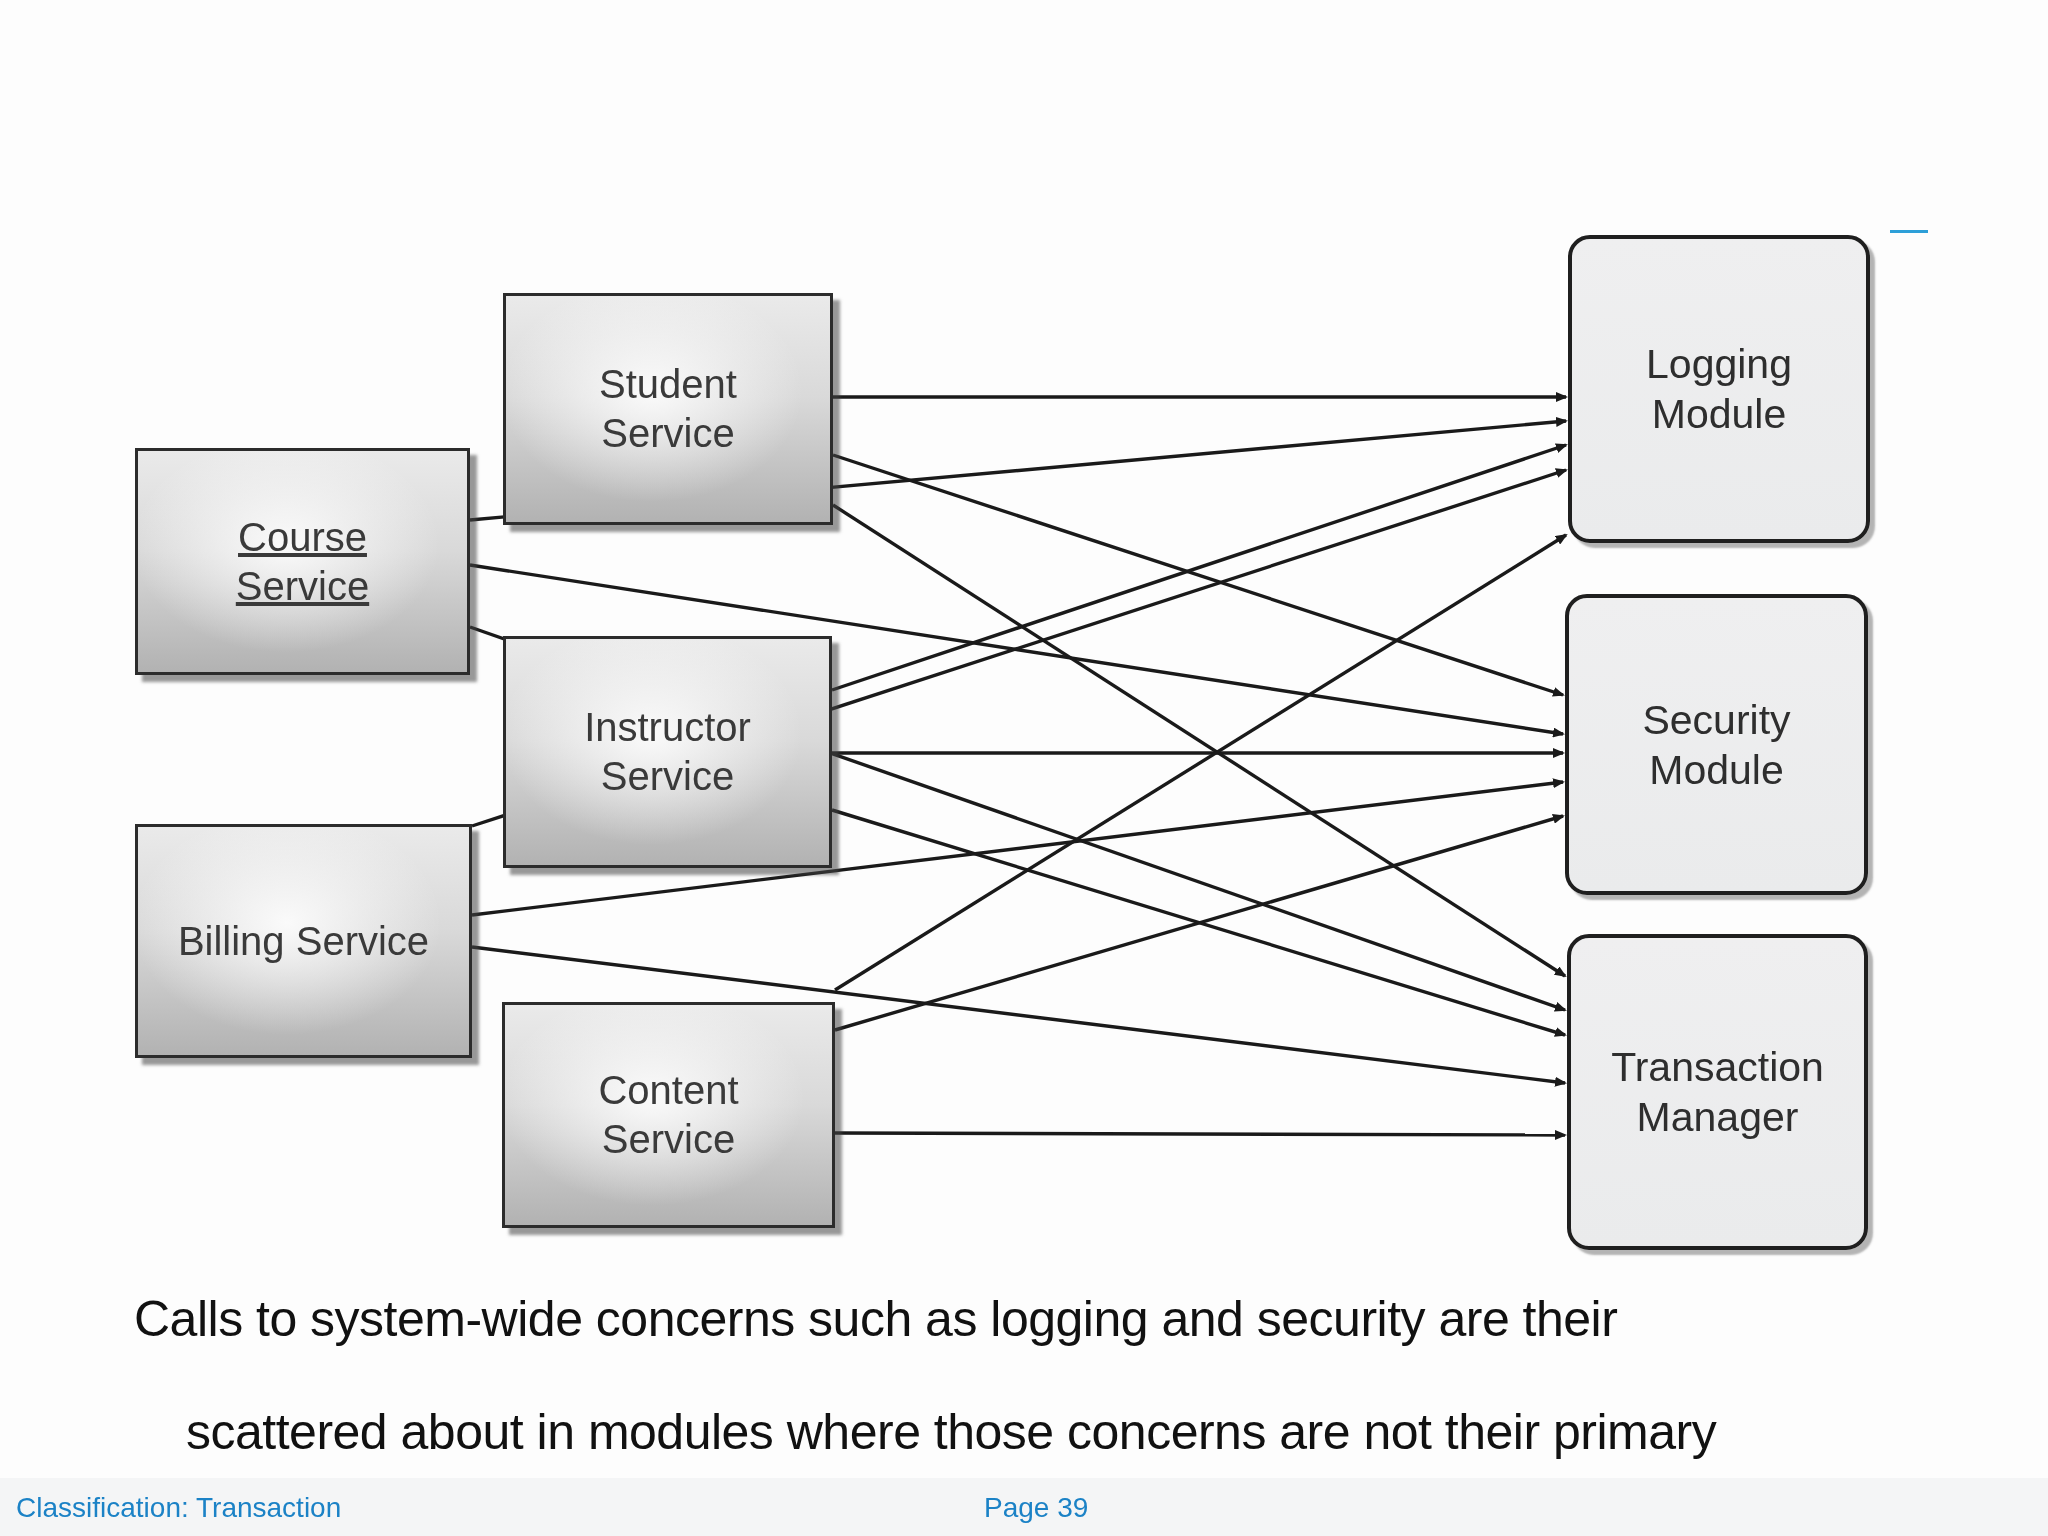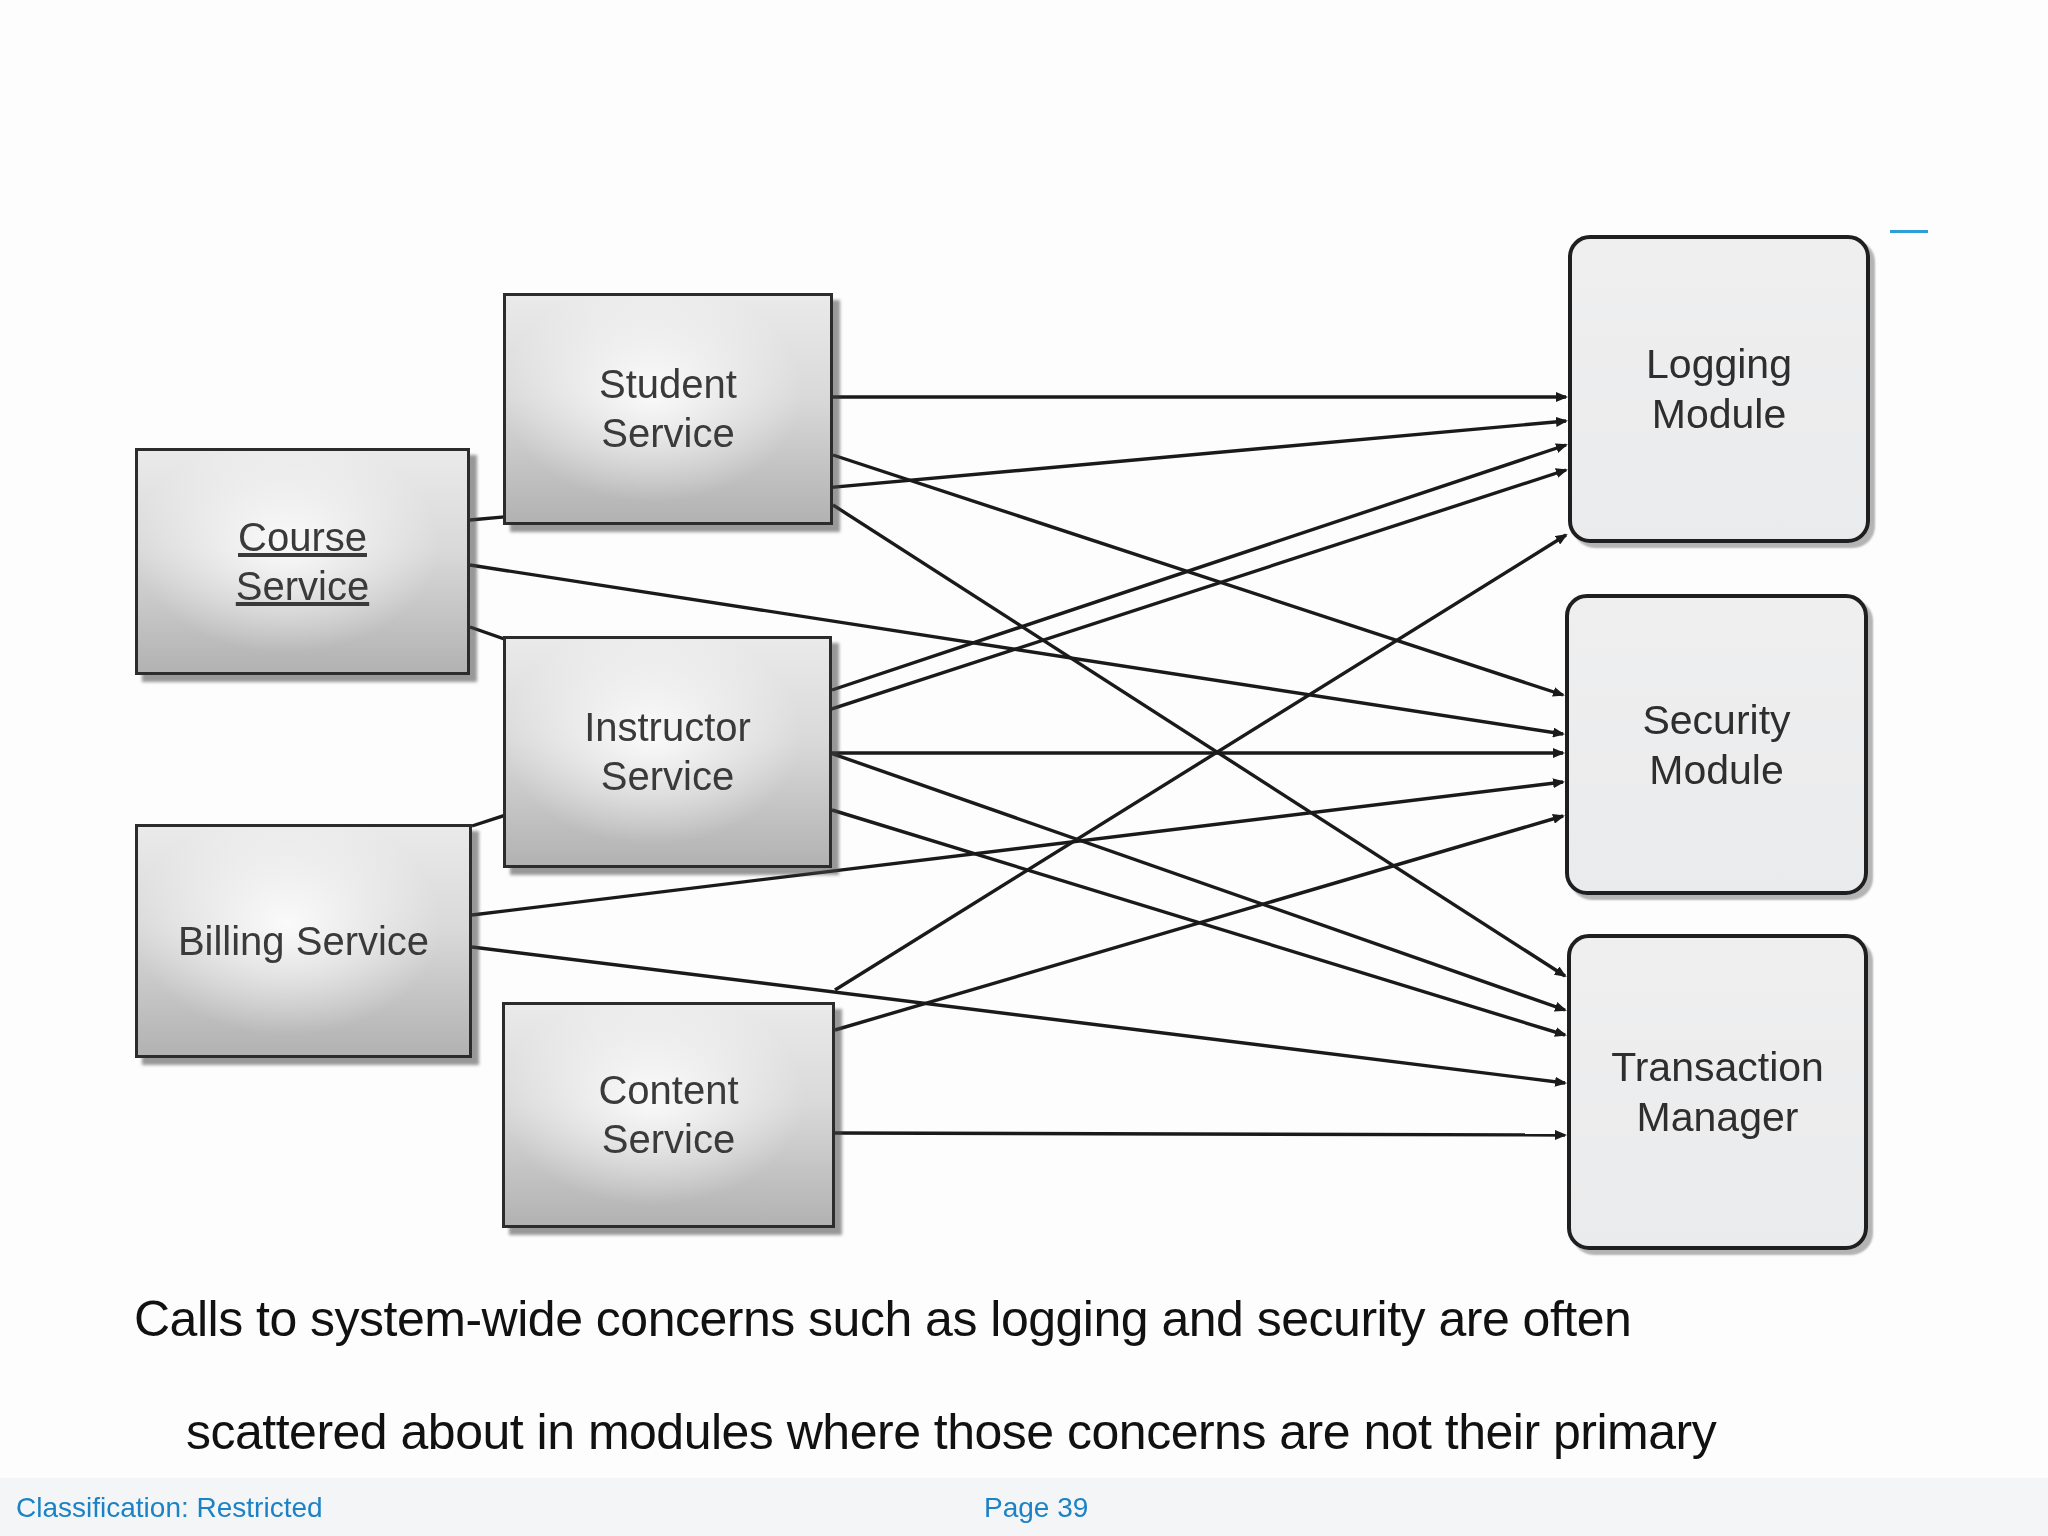--- a/index.html
+++ b/index.html
@@ -99,21 +99,21 @@
   <div class="mod" id="logging">Logging
 Module</div>
   <div class="mod" id="security">Security
 Module</div>
   <div class="mod" id="transaction">Transaction
 Manager</div>
 
   <div id="blue-dash"></div>
 
   <div id="caption">
-    <div>Calls to system-wide concerns such as logging and security are often</div>
+    <div>Calls to system-wide concerns such as logging and security are their</div>
     <div class="cap-indent">scattered about in modules where those concerns are not their primary</div>
   </div>
 
   <div id="footer-band"></div>
-  <div class="footer-text" id="classification">Classification: Restricted</div>
+  <div class="footer-text" id="classification">Classification: Transaction</div>
   <div class="footer-text" id="page-number">Page 39</div>
 
 </div>
 
 </body></html>

